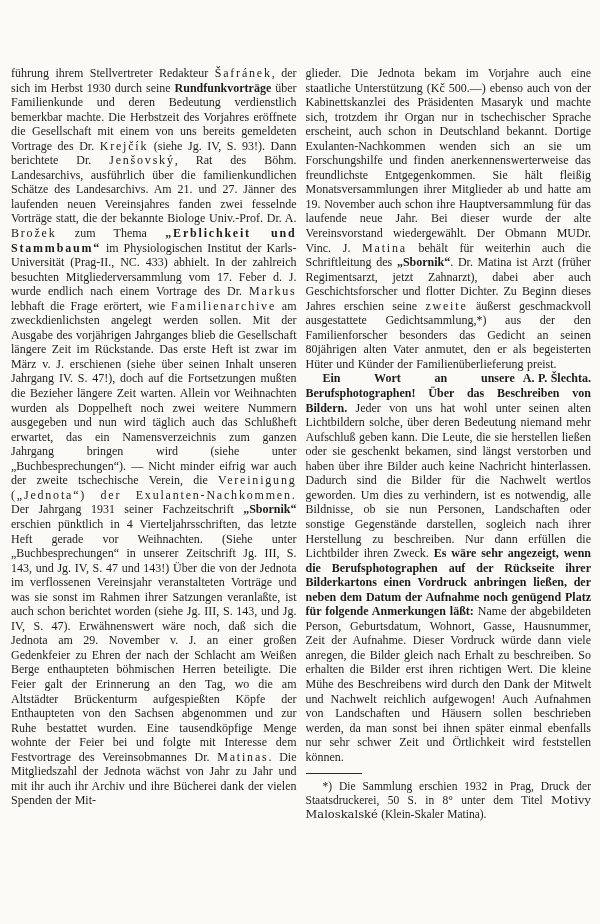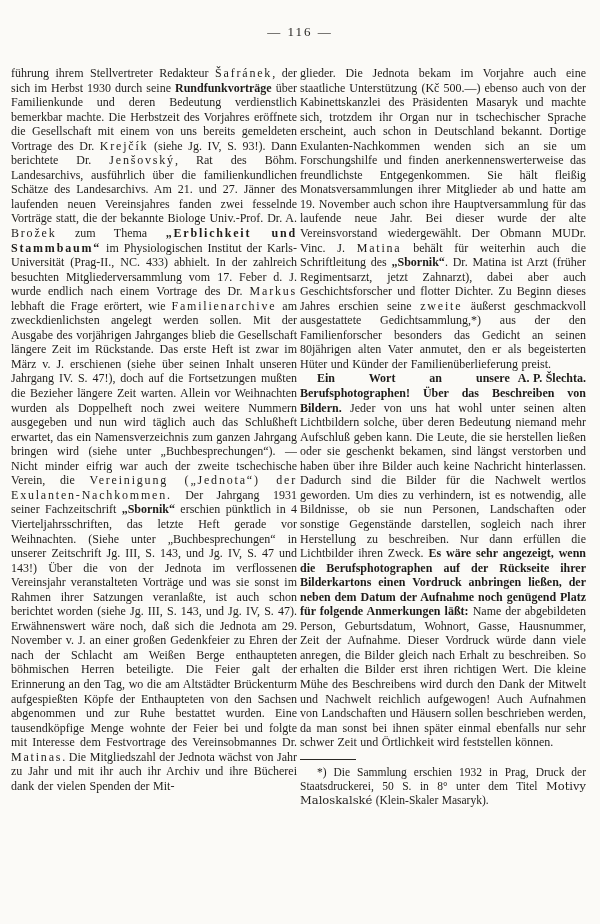--- a/index.html
+++ b/index.html
@@ -29,21 +29,21 @@
     font-size: 13px;
     letter-spacing: 2px;
     color: #2a2825;
   }
   .columns {
     position: absolute;
     top: 66px;
     left: 11px;
     width: 580px;
     display: flex;
-    gap: 3px;
+    gap: 9px;
   }
   .col {
     width: 286px;
     height: 850px;
     overflow: hidden;
   }
   p.para {
     margin: 0;
     font-size: 12px;
     line-height: 14.55px;
@@ -68,37 +68,36 @@
   .footnote p.para {
     font-size: 11.5px;
     line-height: 14px;
   }
 </style>
 </head>
 <body style="background: rgb(251, 250, 247); color: rgb(30, 28, 26);">
 
 <div class="page">
 
-  <div class="page-number">— 116 —</div>
 
   <div class="columns">
 
     <div class="col">
         <p class="para"><span>führung ihrem Stellvertreter Redakteur </span><span class="sp">Šafránek</span><span>, der sich im Herbst 1930 durch seine </span><span class="b">Rundfunkvorträge</span><span> über Familienkunde und deren Bedeutung verdienstlich bemerkbar machte. Die Herbstzeit des Vorjahres eröffnete die Gesellschaft mit einem von uns bereits gemeldeten Vortrage des Dr. </span><span class="sp">Krejčík</span><span> (siehe Jg. IV, S. 93!). Dann berichtete Dr. </span><span class="sp">Jenšovský</span><span>, Rat des Böhm. Landesarchivs, ausführlich über die familienkundlichen Schätze des Landesarchivs. Am 21. und 27. Jänner des laufenden neuen Vereinsjahres fanden zwei fesselnde Vorträge statt, die der bekannte Biologe Univ.-Prof. Dr. A. </span><span class="sp">Brožek</span><span> zum Thema </span><span class="bsp">„Erblichkeit und Stammbaum“</span><span> im Physiologischen Institut der Karls-Universität (Prag-II., NC. 433) abhielt. In der zahlreich besuchten Mitgliederversammlung vom 17. Feber d. J. wurde endlich nach einem Vortrage des Dr. </span><span class="sp">Markus</span><span> lebhaft die Frage erörtert, wie </span><span class="sp">Familienarchive</span><span> am zweckdienlichsten angelegt werden sollen. Mit der Ausgabe des vorjährigen Jahrganges blieb die Gesellschaft längere Zeit im Rückstande. Das erste Heft ist zwar im März v. J. erschienen (siehe über seinen Inhalt unseren Jahrgang IV. S. 47!), doch auf die Fortsetzungen mußten die Bezieher längere Zeit warten. Allein vor Weihnachten wurden als Doppelheft noch zwei weitere Nummern ausgegeben und nun wird täglich auch das Schlußheft erwartet, das ein Namensverzeichnis zum ganzen Jahrgang bringen wird (siehe unter „Buchbesprechungen“). — Nicht minder eifrig war auch der zweite tschechische Verein, die </span><span class="sp">Vereinigung („Jednota“) der Exulanten-Nachkommen.</span><span> Der Jahrgang 1931 seiner Fachzeitschrift </span><span class="b">„Sbornik“</span><span> erschien pünktlich in 4 Vierteljahrsschriften, das letzte Heft gerade vor Weihnachten. (Siehe unter „Buchbesprechungen“ in unserer Zeitschrift Jg. III, S. 143, und Jg. IV, S. 47 und 143!) Über die von der Jednota im verflossenen Vereinsjahr veranstalteten Vorträge und was sie sonst im Rahmen ihrer Satzungen veranlaßte, ist auch schon berichtet worden (siehe Jg. III, S. 143, und Jg. IV, S. 47). Erwähnenswert wäre noch, daß sich die Jednota am 29. November v. J. an einer großen Gedenkfeier zu Ehren der nach der Schlacht am Weißen Berge enthaupteten böhmischen Herren beteiligte. Die Feier galt der Erinnerung an den Tag, wo die am Altstädter Brückenturm aufgespießten Köpfe der Enthaupteten von den Sachsen abgenommen und zur Ruhe bestattet wurden. Eine tausendköpfige Menge wohnte der Feier bei und folgte mit Interesse dem Festvortrage des Vereinsobmannes Dr. </span><span class="sp">Matinas</span><span>. Die Mitgliedszahl der Jednota wächst von Jahr zu Jahr und mit ihr auch ihr Archiv und ihre Bücherei dank der vielen Spenden der Mit-</span></p>
       </div>
 
     <div class="col">
       <div>
           <p class="para"><span>glieder. Die Jednota bekam im Vorjahre auch eine staatliche Unterstützung (Kč 500.—) ebenso auch von der Kabinettskanzlei des Präsidenten Masaryk und machte sich, trotzdem ihr Organ nur in tschechischer Sprache erscheint, auch schon in Deutschland bekannt. Dortige Exulanten-Nachkommen wenden sich an sie um Forschungshilfe und finden anerkennenswerterweise das freundlichste Entgegenkommen. Sie hält fleißig Monatsversammlungen ihrer Mitglieder ab und hatte am 19. November auch schon ihre Hauptversammlung für das laufende neue Jahr. Bei dieser wurde der alte Vereinsvorstand wiedergewählt. Der Obmann MUDr. Vinc. J. </span><span class="sp">Matina</span><span> behält für weiterhin auch die Schriftleitung des </span><span class="b">„Sbornik“</span><span>. Dr. Matina ist Arzt (früher Regimentsarzt, jetzt Zahnarzt), dabei aber auch Geschichtsforscher und flotter Dichter. Zu Beginn dieses Jahres erschien seine </span><span class="sp">zweite</span><span> äußerst geschmackvoll ausgestattete Gedichtsammlung,*) aus der den Familienforscher besonders das Gedicht an seinen 80jährigen alten Vater anmutet, den er als begeisterten Hüter und Künder der Familienüberlieferung preist.</span><span class="sig">A. P. Šlechta.</span></p>
           <p class="para indent"><span class="b">Ein Wort an unsere Berufsphotographen! Über das Beschreiben von Bildern.</span><span> Jeder von uns hat wohl unter seinen alten Lichtbildern solche, über deren Bedeutung niemand mehr Aufschluß geben kann. Die Leute, die sie herstellen ließen oder sie geschenkt bekamen, sind längst verstorben und haben über ihre Bilder auch keine Nachricht hinterlassen. Dadurch sind die Bilder für die Nachwelt wertlos geworden. Um dies zu verhindern, ist es notwendig, alle Bildnisse, ob sie nun Personen, Landschaften oder sonstige Gegenstände darstellen, sogleich nach ihrer Herstellung zu beschreiben. Nur dann erfüllen die Lichtbilder ihren Zweck. </span><span class="b">Es wäre sehr angezeigt, wenn die Berufsphotographen auf der Rückseite ihrer Bilderkartons einen Vordruck anbringen ließen, der neben dem Datum der Aufnahme noch genügend Platz für folgende Anmerkungen läßt:</span><span> Name der abgebildeten Person, Geburtsdatum, Wohnort, Gasse, Hausnummer, Zeit der Aufnahme. Dieser Vordruck würde dann viele anregen, die Bilder gleich nach Erhalt zu beschreiben. So erhalten die Bilder erst ihren richtigen Wert. Die kleine Mühe des Beschreibens wird durch den Dank der Mitwelt und Nachwelt reichlich aufgewogen! Auch Aufnahmen von Landschaften und Häusern sollen beschrieben werden, da man sonst bei ihnen später einmal ebenfalls nur sehr schwer Zeit und Örtlichkeit wird feststellen können.</span></p>
         </div>
 
       <div class="footnote">
         <div class="footnote-rule"></div>
         <div>
-            <p class="para indent"><span>*) Die Sammlung erschien 1932 in Prag, Druck der Staatsdruckerei, 50 S. in 8° unter dem Titel </span><span class="ant">Motivy Maloskalské</span><span> (Klein-Skaler Masaryk).</span></p>
+            <p class="para indent"><span>*) Die Sammlung erschien 1932 in Prag, Druck der Staatsdruckerei, 50 S. in 8° unter dem Titel </span><span class="ant">Motivy Maloskalské</span><span> (Klein-Skaler Matina).</span></p>
           </div>
       </div>
     </div>
 
   </div>
 
 </div>
 
 </body></html>

